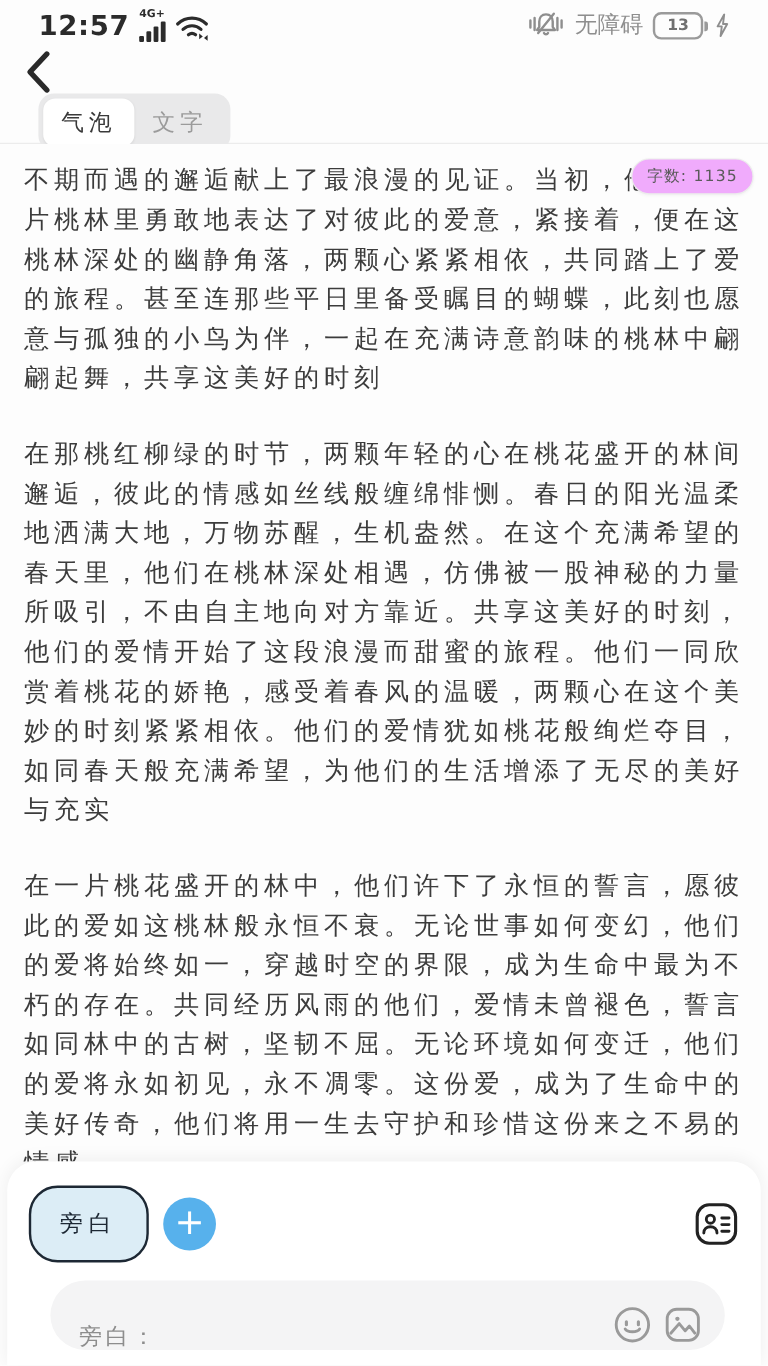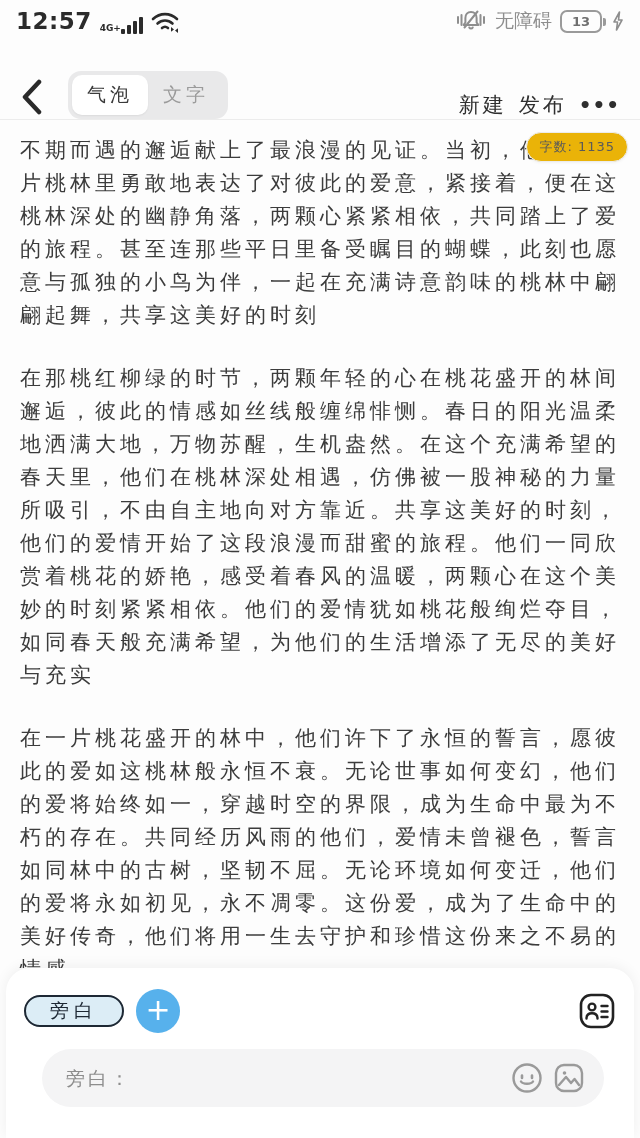--- a/index.html
+++ b/index.html
@@ -1,71 +1,71 @@
 <!DOCTYPE html>
 <html><head>
 <meta charset="utf-8">
 <style>
   * { margin:0; padding:0; box-sizing:border-box; }
   html,body { width:640px; height:1138px; overflow:hidden; background:#fdfdfd;
     font-family:"DejaVu Sans","Liberation Sans",sans-serif; }
   .screen { position:relative; width:640px; height:1138px; background:#fdfdfd; }
 
   
-  .status-bar { height:42px; display:flex; align-items:center; padding:0 16px; background:#fdfdfd; }
+  .status-bar { height:42px; display:flex; align-items:center; padding:0 32px; background:#fdfdfd; }
   .sb-left { display:flex; align-items:flex-end; gap:8px; }
   .sb-time { font-size:23px; font-weight:600; color:#2b2b2b; letter-spacing:.5px; }
-  .sig { display:flex; flex-direction:row; align-items:flex-end; line-height:1; }
+  .sig { display:flex; flex-direction:column; align-items:center; line-height:1; }
   .sig-net { font-size:9px; font-weight:700; color:#2b2b2b; margin-bottom:1px; }
   .sig-bars { display:flex; align-items:flex-end; gap:2px; }
   .sig-bars i { display:block; width:4px; background:#2b2b2b; border-radius:1px; }
   .sb-right { margin-left:auto; display:flex; align-items:center; gap:8px; }
   .sb-acc-label { font-size:19px; color:#8e8e8e; }
   .battery { position:relative; width:42px; height:23px; border:2px solid #9a9a9a; border-radius:7px;
     display:flex; align-items:center; justify-content:center; }
   .battery::after { content:""; position:absolute; right:-6px; top:6px; width:3px; height:8px;
     background:#9a9a9a; border-radius:0 2px 2px 0; }
   .battery span { font-size:13px; color:#6f6f6f; font-weight:700; }
 
   
-  .nav-bar { height:78px; display:flex; align-items:flex-end; padding:0 20px; background:#fdfdfd;
-    border-bottom:1px solid #ececec; }
+  .nav-bar { height:78px; display:flex; align-items:flex-start; padding:0 20px; background:#fdfdfd;
+    border-bottom:1px solid #ececec;flex-direction:column; }
   .back-btn { width:36px; height:44px; display:flex; align-items:center; justify-content:flex-start; cursor:pointer; }
   .seg { margin-left:12px; display:flex; background:#e9e9ea; border-radius:13px; padding:4px; }
   .seg-tab { width:76px; height:40px; border-radius:10px; display:flex; align-items:center; justify-content:center;
     font-size:19px; color:#9b9b9b; letter-spacing:4px; cursor:pointer; }
   .seg-tab.active { background:#ffffff; color:#3a3a3a; box-shadow:0 1px 2px rgba(0,0,0,.06); }
   .nav-actions { margin-left:auto; display:flex; align-items:center; gap:12px; }
   .nav-action { font-size:21px; color:#2f2f2f; letter-spacing:3px; cursor:pointer; }
   .nav-more { font-size:20px; color:#2f2f2f; letter-spacing:1px; cursor:pointer; font-weight:700; }
 
   
   .content { position:relative; height:848px; padding:14px 20px 0 20px; overflow:hidden; background:#fdfdfd; }
   .content p { font-size:21px; line-height:33px; color:#3c3c3c; letter-spacing:4px;
     text-align:justify; margin-bottom:30px; }
-  .word-count { position:absolute; top:12px; right:12px; background:#eab308; border:1px solid #ececec;
+  .word-count { position:absolute; top:12px; right:12px; background:#f0abfc; border:1px solid #ececec;
     border-radius:15px; padding:5px 12px; font-size:13px; color:#5a5a5a; letter-spacing:1px;
     box-shadow:0 1px 3px rgba(0,0,0,.05); }
 
   
   .composer { position:absolute; left:6px; right:6px; bottom:0; height:170px; background:#ffffff;
     border-radius:24px 24px 0 0; box-shadow:0 -2px 14px rgba(0,0,0,.06); padding:20px 12px 0 12px; }
   .chips-row { display:flex; align-items:center; }
-  .chip { height:32px; border-radius:24px; display:flex; align-items:center; justify-content:center;
+  .chip { height:64px; border-radius:24px; display:flex; align-items:center; justify-content:center;
     font-size:19px; letter-spacing:5px; cursor:pointer; }
   .chip-active { background:#dcedf6; border:2.5px solid #1d2834; color:#1d2834; padding:0 24px; margin-left:6px; }
   .chip-plain { background:#ffffff; border:1.5px solid #c3c7cb; color:#3a3a3a; padding:0 20px; margin-left:14px; }
   .plus-btn { width:44px; height:44px; border-radius:50%; background:#57b1ec; color:#fff; font-size:30px;
     display:flex; align-items:center; justify-content:center; margin-left:12px; cursor:pointer;
     font-weight:400; line-height:1; padding-bottom:3px; }
   .chips-spacer { flex:1; }
   .contact-btn { width:46px; height:46px; display:flex; align-items:center; justify-content:center;
     cursor:pointer; margin-right:2px; }
   .input-row { margin:15px 18px 0 24px; }
-  .input-pill { height:58px; background:#f4f4f5; border-radius:29px; display:flex; align-items:center;
+  .input-pill { height:58px; background:#f4f4f5; border-radius:29px; display:flex; align-items:flex-end;
     padding:0 14px 0 24px; }
   .input-pill input { flex:1; border:none; outline:none; background:transparent; font-size:19px;
     letter-spacing:3px; color:#333; font-family:inherit; }
   .input-pill input::placeholder { color:#8d8d8d; }
   .pill-icon { width:42px; height:42px; display:flex; align-items:center; justify-content:center; cursor:pointer; }
 </style>
 </head>
 <body>
 
 <div class="screen">

